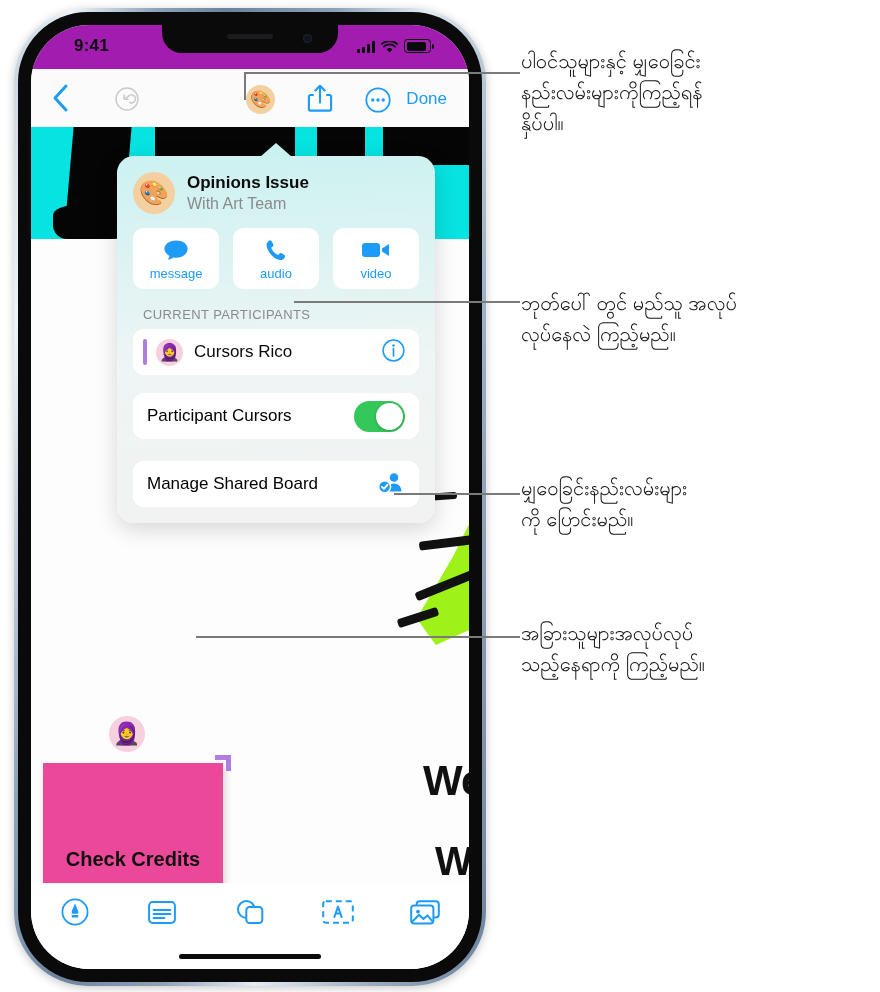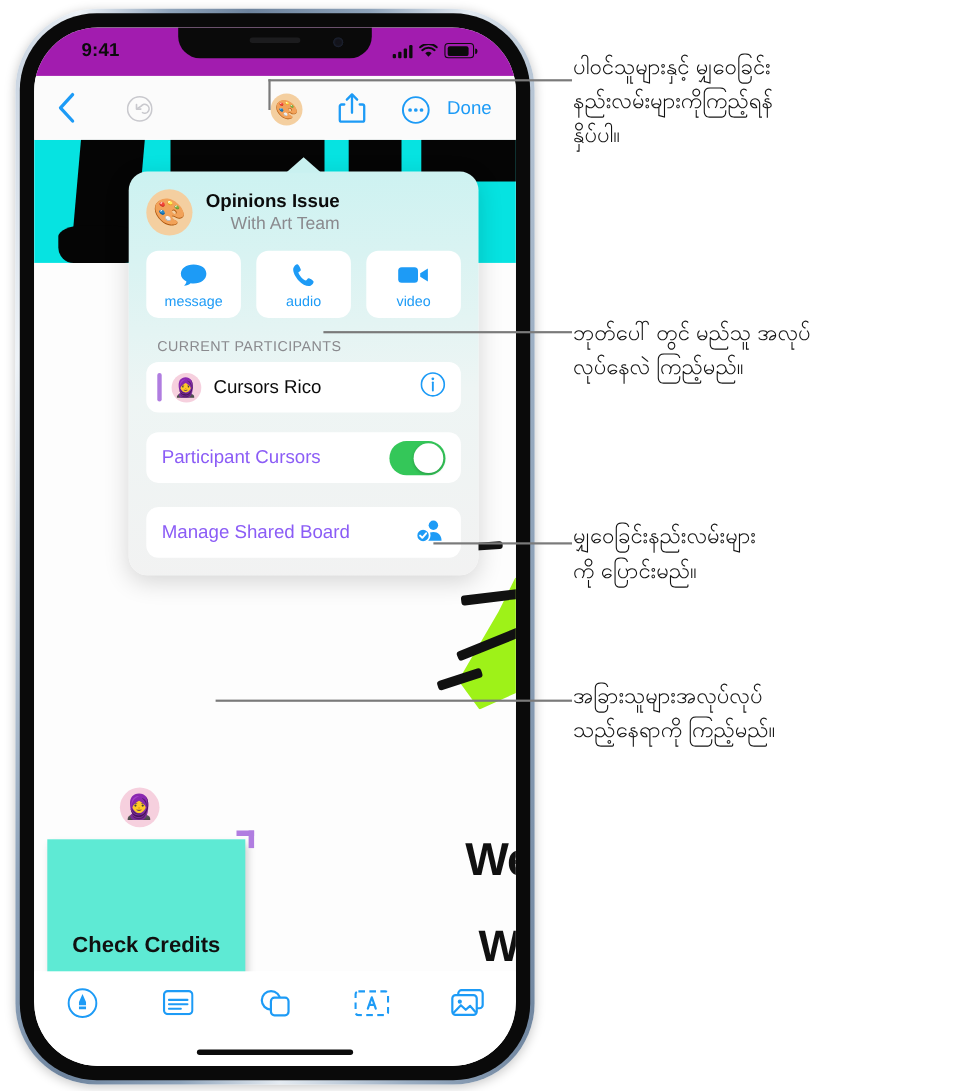--- a/index.html
+++ b/index.html
@@ -99,21 +99,21 @@
   #mk3{left:388px;top:410px;width:78px;height:9px;transform:rotate(-7deg);}
   #mk4{left:382px;top:450px;width:84px;height:9px;transform:rotate(-22deg);}
   #mk5{left:366px;top:486px;width:42px;height:9px;transform:rotate(-18deg);}
   
   .we-word{position:absolute;font-weight:bold;color:#101010;letter-spacing:-1px;}
   #we1{left:392px;top:630px;font-size:42px;}
   #we2{left:404px;top:712px;font-size:40px;}
   
   #sticky-note{
     position:absolute;left:12px;top:636px;width:180px;height:192px;
-    background:#5eead4;
+    background:#ec4899;
     box-shadow:2px 4px 7px rgba(0,0,0,.18);
     display:flex;align-items:center;justify-content:center;text-align:left;
   }
   #sticky-note-text{font-size:20px;font-weight:bold;color:#101010;line-height:1.3;}
   .handle{position:absolute;width:16px;height:16px;z-index:12;}
   .handle i{position:absolute;background:#b07de0;display:block;}
   #handle-tr{left:184px;top:628px;}
   #handle-tr .h{left:0;top:0;width:16px;height:5px;}
   #handle-tr .v{left:11px;top:0;width:5px;height:16px;}
   
@@ -134,21 +134,21 @@
     position:absolute;left:143px;top:-13px;width:0;height:0;
     border-left:16px solid transparent;border-right:16px solid transparent;
     border-bottom:14px solid #c9f1f0;
   }
   #pop-header{display:flex;align-items:center;gap:12px;padding:16px 16px 0 16px;}
   #pop-avatar{
     width:42px;height:42px;border-radius:50%;background:#f4cfa0;
     display:flex;align-items:center;justify-content:center;font-size:24px;flex:none;
   }
   #pop-title{font-size:17px;font-weight:bold;color:#0b0b0b;line-height:1.25;}
-  #pop-subtitle{font-size:16px;color:#8a8a8e;line-height:1.25;text-align:right;}
+  #pop-subtitle{font-size:16px;color:#8a8a8e;line-height:1.25;}
   #quick-actions{display:flex;gap:14px;padding:14px 16px 0 16px;}
   .qa-btn{
     flex:1;background:#ffffff;border-radius:11px;height:61px;
     display:flex;flex-direction:column;align-items:center;justify-content:center;gap:3px;
     cursor:pointer;
   }
   .qa-label{font-size:13px;color:#1d9bf6;}
   .qa-icon{height:26px;display:flex;align-items:center;justify-content:center;}
   #participants-header{
     font-size:13px;color:#8a8a8e;letter-spacing:.4px;padding:18px 0 7px 26px;
@@ -159,21 +159,21 @@
   }
   #participant-row{margin-bottom:18px;padding-left:10px;}
   #participant-bar{width:4px;height:26px;border-radius:2px;background:#b07de0;flex:none;}
   #participant-avatar{
     width:27px;height:27px;border-radius:50%;background:#f6d0de;margin-left:9px;
     display:flex;align-items:center;justify-content:center;font-size:17px;flex:none;overflow:hidden;
   }
   #participant-name{font-size:17px;color:#0b0b0b;margin-left:11px;}
   #info-icon{margin-left:auto;}
   #cursors-row{margin-bottom:22px;}
-  .row-label{font-size:17px;color:#8b5cf6;}
+  .row-label{font-size:17px;color:#000000;}
   #toggle-switch{
     margin-left:auto;width:51px;height:31px;border-radius:16px;background:#34c759;position:relative;cursor:pointer;
   }
   #toggle-knob{position:absolute;right:2px;top:2px;width:27px;height:27px;border-radius:50%;background:#fff;box-shadow:0 1px 3px rgba(0,0,0,.25);}
   #manage-icon{margin-left:auto;}
   
   #bottom-toolbar{
     position:absolute;left:0;right:0;bottom:0;height:72px;background:#ffffff;
     display:flex;align-items:flex-start;justify-content:space-around;padding-top:14px;z-index:26;
   }

